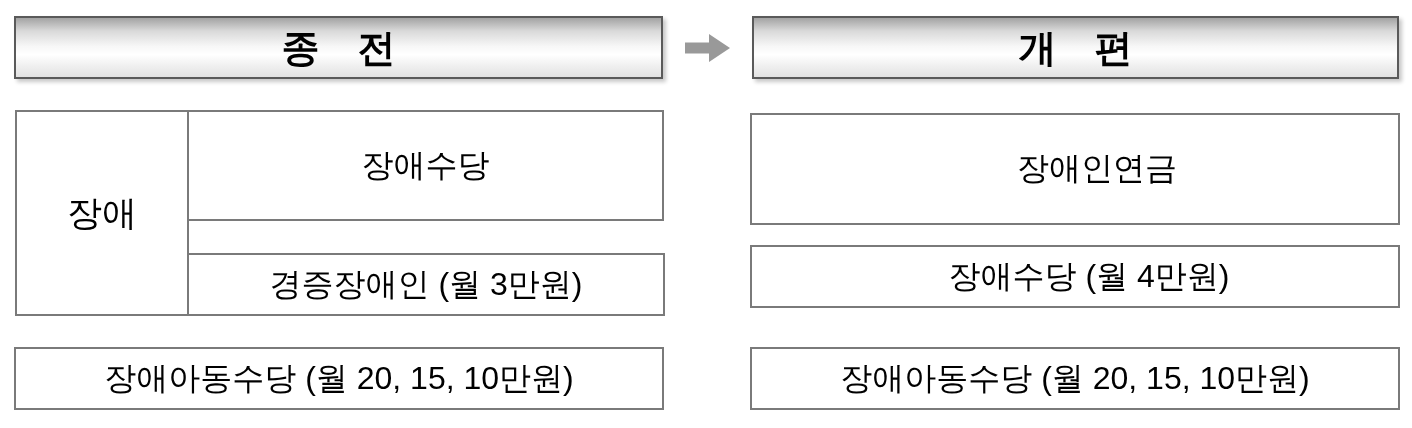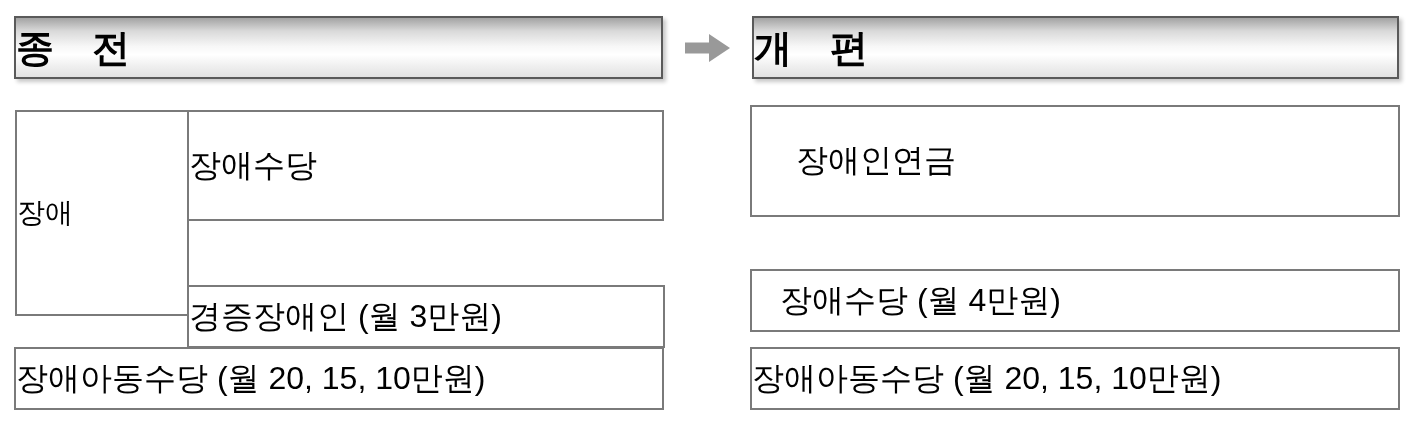--- a/index.html
+++ b/index.html
@@ -14,21 +14,21 @@
     width: 1412px;
     height: 428px;
     background: #ffffff;
     overflow: hidden;
   }
   .box, .hdr {
     position: absolute;
     box-sizing: border-box;
     display: flex;
     align-items: center;
-    justify-content: flex-start;
+    justify-content: center;
     text-align: center;
     background: #ffffff;
   }
   .hdr {
     border: 2px solid #5a5a5a;
     background: linear-gradient(to bottom,
       #a3a3a3 0%, #d9d9d9 22%, #f7f7f7 48%, #ffffff 62%, #efefef 82%, #e2e2e2 100%);
     box-shadow: 3px 3px 4px rgba(0,0,0,0.22);
     font-size: 38px;
     font-weight: bold;
@@ -42,25 +42,25 @@
     position: absolute;
     left: 685px; top: 34px;
     width: 45px; height: 28px;
   }
 
   .box {
     border: 2px solid #7a7a7a;
     font-size: 32px;
     line-height: 1.35;
   }
-  .cell-group-label { left: 15px;  top: 110px; width: 174px; height: 206px; font-size: 28px; }
+  .cell-group-label { left: 15px;  top: 110px; width: 174px; height: 206px; font-size: 35px; }
   .cell-severe     { left: 187px; top: 110px; width: 477px; height: 111px; }
-  .cell-mild       { left: 187px; top: 253px; width: 478px; height: 63px; margin-top: 32px; }
-  .box-pension     { left: 750px; top: 105px; width: 650px; height: 112px; padding-left: 44px; }
-  .box-allowance   { left: 750px; top: 269px; width: 650px; height: 63px; padding-left: 28px; }
+  .cell-mild       { left: 187px; top: 253px; width: 478px; height: 63px; }
+  .box-pension     { left: 750px; top: 113px; width: 650px; height: 112px; padding-left: 44px; }
+  .box-allowance   { left: 750px; top: 245px; width: 650px; height: 63px; padding-left: 28px; }
   .box-child-before { left: 14px;  top: 347px; width: 650px; height: 63px; }
   .box-child-after  { left: 750px; top: 347px; width: 650px; height: 63px; }
 
   .two-line span { display: block; }
 </style>
 </head>
 <body>
 
 <div class="canvas">
 

